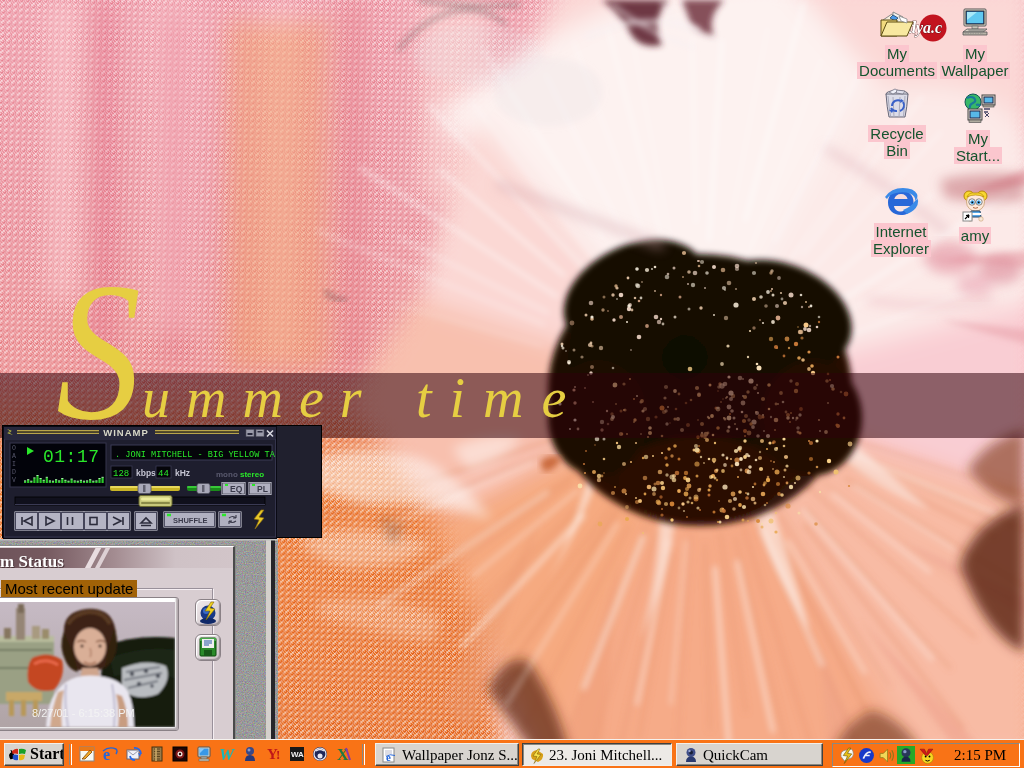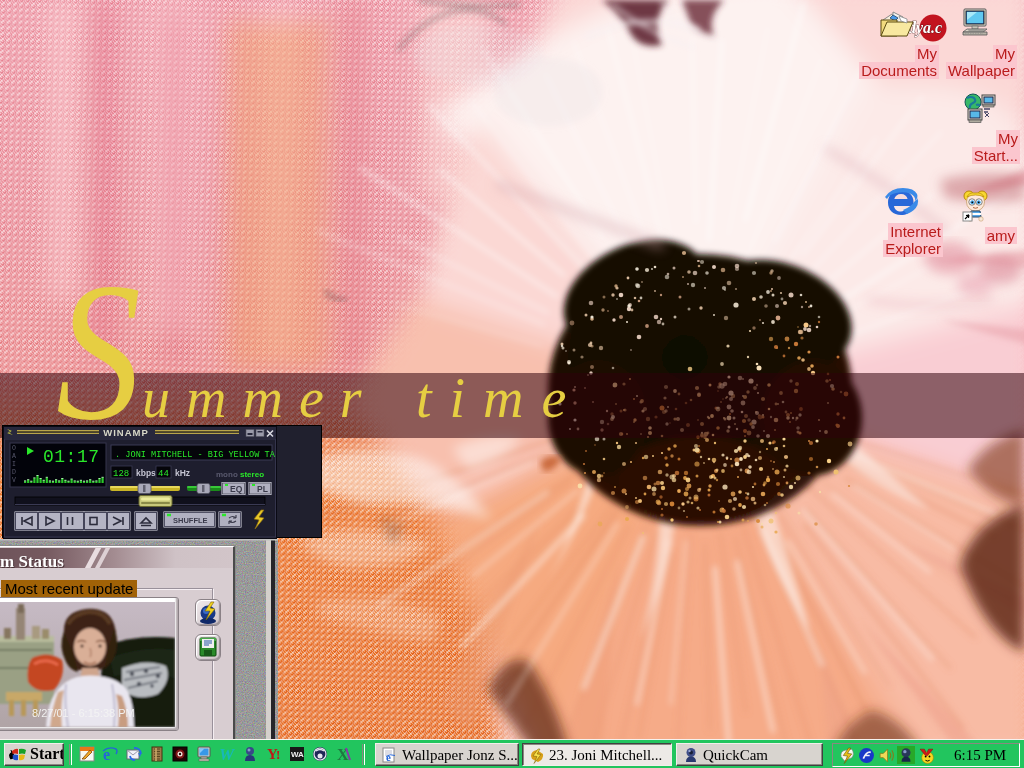--- a/index.html
+++ b/index.html
@@ -1,29 +1,29 @@
 <!DOCTYPE html>
 <html><head><meta charset="utf-8">
 <style>
 html,body{margin:0;padding:0;width:1024px;height:768px;overflow:hidden;background:#f2a0a8;}
 *{box-sizing:border-box;}
 #scr{position:absolute;left:0;top:0;width:1024px;height:768px;font-family:"Liberation Sans",sans-serif;}
 .abs{position:absolute;}
 
 .dico{position:absolute;width:84px;text-align:center;z-index:5;}
 .dico svg{display:block;margin:0 auto;}
-.dlbl{margin-top:4px;font:15px "Liberation Sans",sans-serif;color:#b91c1c;line-height:17px;text-align:right;}
+.dlbl{margin-top:4px;font:15px "Liberation Sans",sans-serif;color:#14532d;line-height:17px;}
 .dlbl span{background:#fbc6ce;padding:0 2px;}
 
 #wa{position:absolute;left:2px;top:425px;width:320px;height:113px;background:#20202e;border:1px solid #000;z-index:6;}
 
 #cam{position:absolute;left:-30px;top:546px;width:265px;height:200px;background:#d8cdd1;border-left:1px solid #fff;border-top:1px solid #fff;border-right:2px solid #4a4a4a;z-index:4;box-shadow:0 0 0 1px #8a8a8a;}
 #granite{position:absolute;left:0px;top:539px;width:278px;height:202px;z-index:3;}
 
-#tb{position:absolute;left:0;top:739px;width:1024px;height:29px;background:#22c55e;border-top:1px solid #f5f2ee;z-index:10;font-family:"Liberation Serif",serif;}
+#tb{position:absolute;left:0;top:739px;width:1024px;height:29px;background:#f97316;border-top:1px solid #f5f2ee;z-index:10;font-family:"Liberation Serif",serif;}
 .tbtn{position:absolute;top:3px;height:23px;background:#d8d4cf;border-top:1px solid #f2efeb;border-left:1px solid #f2efeb;border-right:1px solid #404040;border-bottom:1px solid #404040;box-shadow:inset -1px -1px 0 #8a8880;font:15px "Liberation Serif",serif;color:#000;white-space:nowrap;overflow:hidden;}
 .tbtn.down{border-top:1px solid #404040;border-left:1px solid #404040;border-right:1px solid #f2efeb;border-bottom:1px solid #f2efeb;box-shadow:inset 1px 1px 0 #8a8880;background:#edeae6;font-weight:normal;}
 .qi{position:absolute;top:6px;width:16px;height:16px;}
 .sep{position:absolute;top:4px;width:3px;height:21px;border-left:1px solid #8a8880;border-right:1px solid #fff;}
 </style></head>
 <body>
 <div id="scr">
 
 <svg class="abs" style="left:0;top:0;z-index:0" width="1024" height="768" viewBox="0 0 1024 768">
 <defs>
@@ -793,20 +793,37 @@
 <rect x="10" y="4" width="16" height="11" fill="#60c8f0"></rect>
 <path d="M10 4 L20 4 L10 12 Z" fill="#a8e8f8"></path>
 <rect x="15" y="18" width="6" height="3" fill="#c8c4b8" stroke="#666" stroke-width="0.7"></rect>
 <path d="M6 24 L10 21 L30 21 L26 24 Z" fill="#d8d4c8" stroke="#555" stroke-width="0.8"></path>
 <path d="M6 24 L30 24 L30 27 L6 27 Z" fill="#b8b4a8" stroke="#555" stroke-width="0.8"></path>
 <path d="M11 22 l16 0 M12 23 l16 0" stroke="#777" stroke-width="0.7"></path>
 <path d="M8 25 l18 0" stroke="#888" stroke-width="1.2" stroke-dasharray="1.5 1"></path>
 </svg>
  <div class="dlbl"><span>My</span><br><span>Wallpaper</span></div>
 </div>
+<div class="dico" style="left:855px;top:88px;">
+ <svg width="36" height="33" viewBox="0 0 36 33">
+<ellipse cx="18" cy="6" rx="11" ry="3.5" fill="#e8e8f0" stroke="#667"></ellipse>
+<path d="M7 6 Q8 20 10 29 L26 29 Q28 20 29 6 Z" fill="#dcdce8" stroke="#667"></path>
+<path d="M9 8 Q10 20 11.5 28 M14 9 L15 29 M21 9 L20 29 M26 8 Q25.5 20 24.5 28" stroke="#aab" stroke-width="1" fill="none"></path>
+<path d="M10 4 L16 1 L20 3 L14 6 Z" fill="#f0f0f8" stroke="#667" stroke-width="0.7"></path>
+<path d="M18 2 L26 3 L24 6 L17 5 Z" fill="#e0e0ec" stroke="#667" stroke-width="0.7"></path>
+<g stroke="#3860c8" stroke-width="2" fill="none">
+<path d="M13 18 A6 6 0 0 1 22 13"></path>
+<path d="M24 14 A6 6 0 0 1 21 23"></path>
+<path d="M18 23 A6 6 0 0 1 12 20"></path>
+</g>
+<path d="M22 11 l3 2 l-4 2 Z" fill="#3860c8"></path>
+<path d="M13 25 l-3 -3 l5 -1 Z" fill="#3860c8"></path>
+</svg>
+ <div class="dlbl"><span>Recycle</span><br><span>Bin</span></div>
+</div>
 <div class="dico" style="left:936px;top:93px;">
  <svg width="36" height="33" viewBox="0 0 36 33">
 <circle cx="13" cy="9" r="8" fill="#38b868" stroke="#155"></circle>
 <path d="M7 5 Q11 3 14 5 Q17 8 13 10 Q9 12 10 15 M16 12 Q19 11 20 13" stroke="#1a7a9a" stroke-width="2.2" fill="none"></path>
 <rect x="22" y="2" width="13" height="10" fill="#e0dcd0" stroke="#444"></rect>
 <rect x="24" y="4" width="9" height="6" fill="#58b8e8" stroke="#224"></rect>
 <rect x="23" y="12" width="11" height="2" fill="#b0aca0" stroke="#444" stroke-width="0.6"></rect>
 <rect x="8" y="16" width="14" height="11" fill="#e0dcd0" stroke="#444"></rect>
 <rect x="10" y="18" width="10" height="7" fill="#58b8e8" stroke="#224"></rect>
 <rect x="9" y="27" width="12" height="2.5" fill="#b0aca0" stroke="#444" stroke-width="0.6"></rect>
@@ -1238,16 +1255,16 @@
           <circle cx="7" cy="5" r="1.5" fill="#8898c8"></circle>
           <path d="M4 14 Q4 9.5 8 9.5 Q12 9.5 12 14 Z" fill="#182848"></path>
         </svg>
    <svg class="abs" style="left:85px;top:3px;" width="17" height="17" viewBox="0 0 16 16">
           <circle cx="9" cy="10" r="5.5" fill="#f8d820" stroke="#a88808" stroke-width="0.6"></circle>
           <circle cx="7.2" cy="9" r="0.9" fill="#000"></circle>
           <circle cx="10.8" cy="9" r="0.9" fill="#000"></circle>
           <path d="M7 12.5 q2 1.5 4 0" stroke="#000" stroke-width="0.9" fill="none"></path>
           <path d="M2 2 L6 2 L8 6 L10 2 L14 2 L9 8 L7 8 Z" fill="#d01818" stroke="#801010" stroke-width="0.5"></path>
         </svg>
-   <span class="abs" style="left:121px;top:3px;">6:15 PM</span>
+   <span class="abs" style="left:121px;top:3px;">2:15 PM</span>
  </div>
 </div>
 </div>
 
 </body></html>

